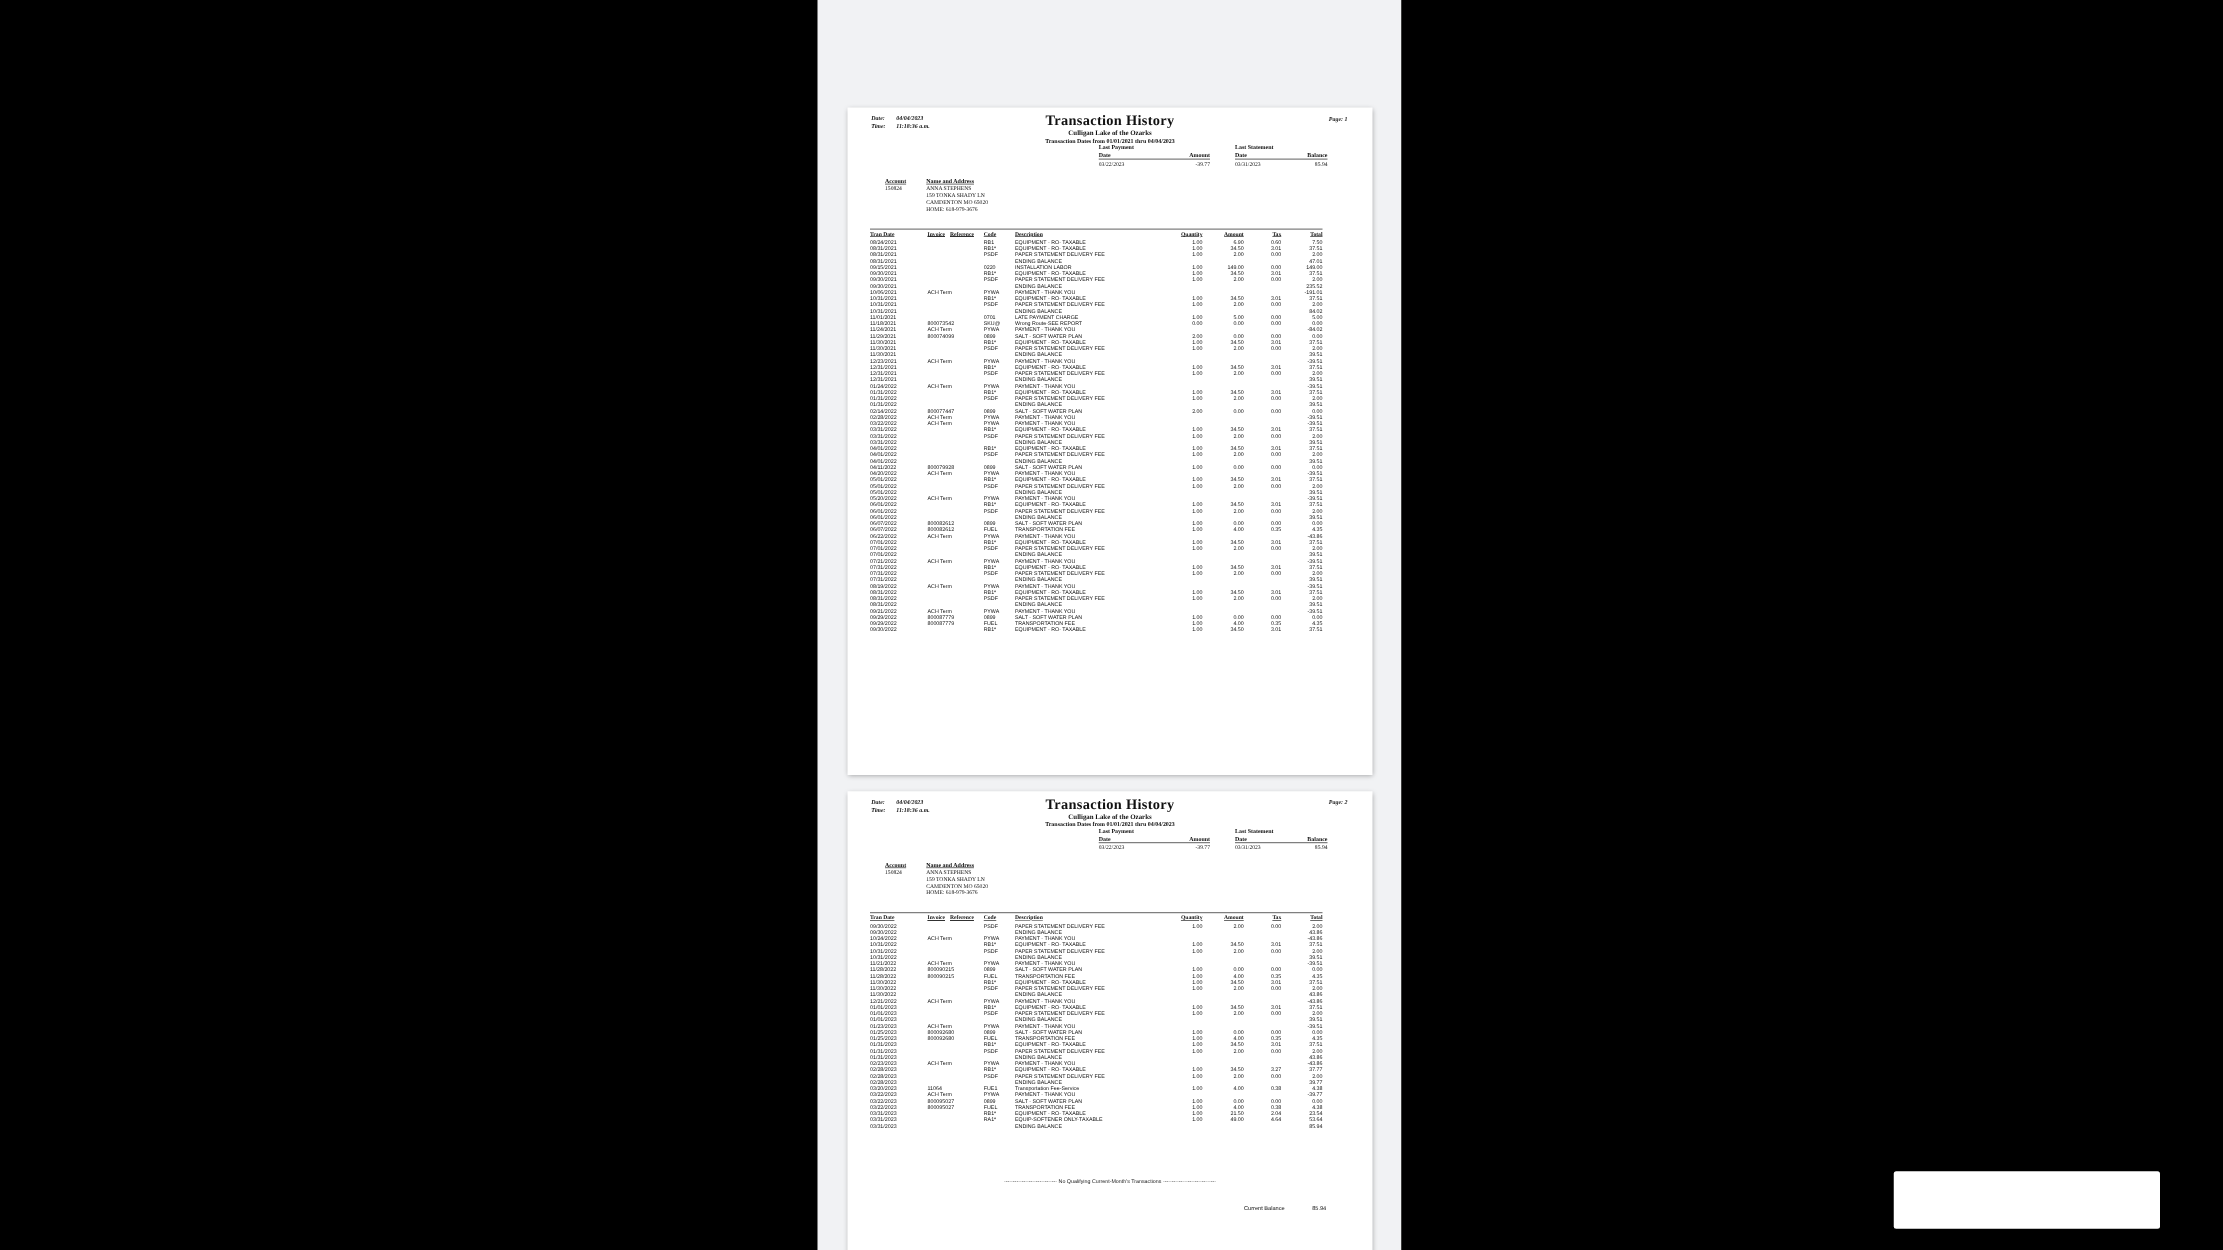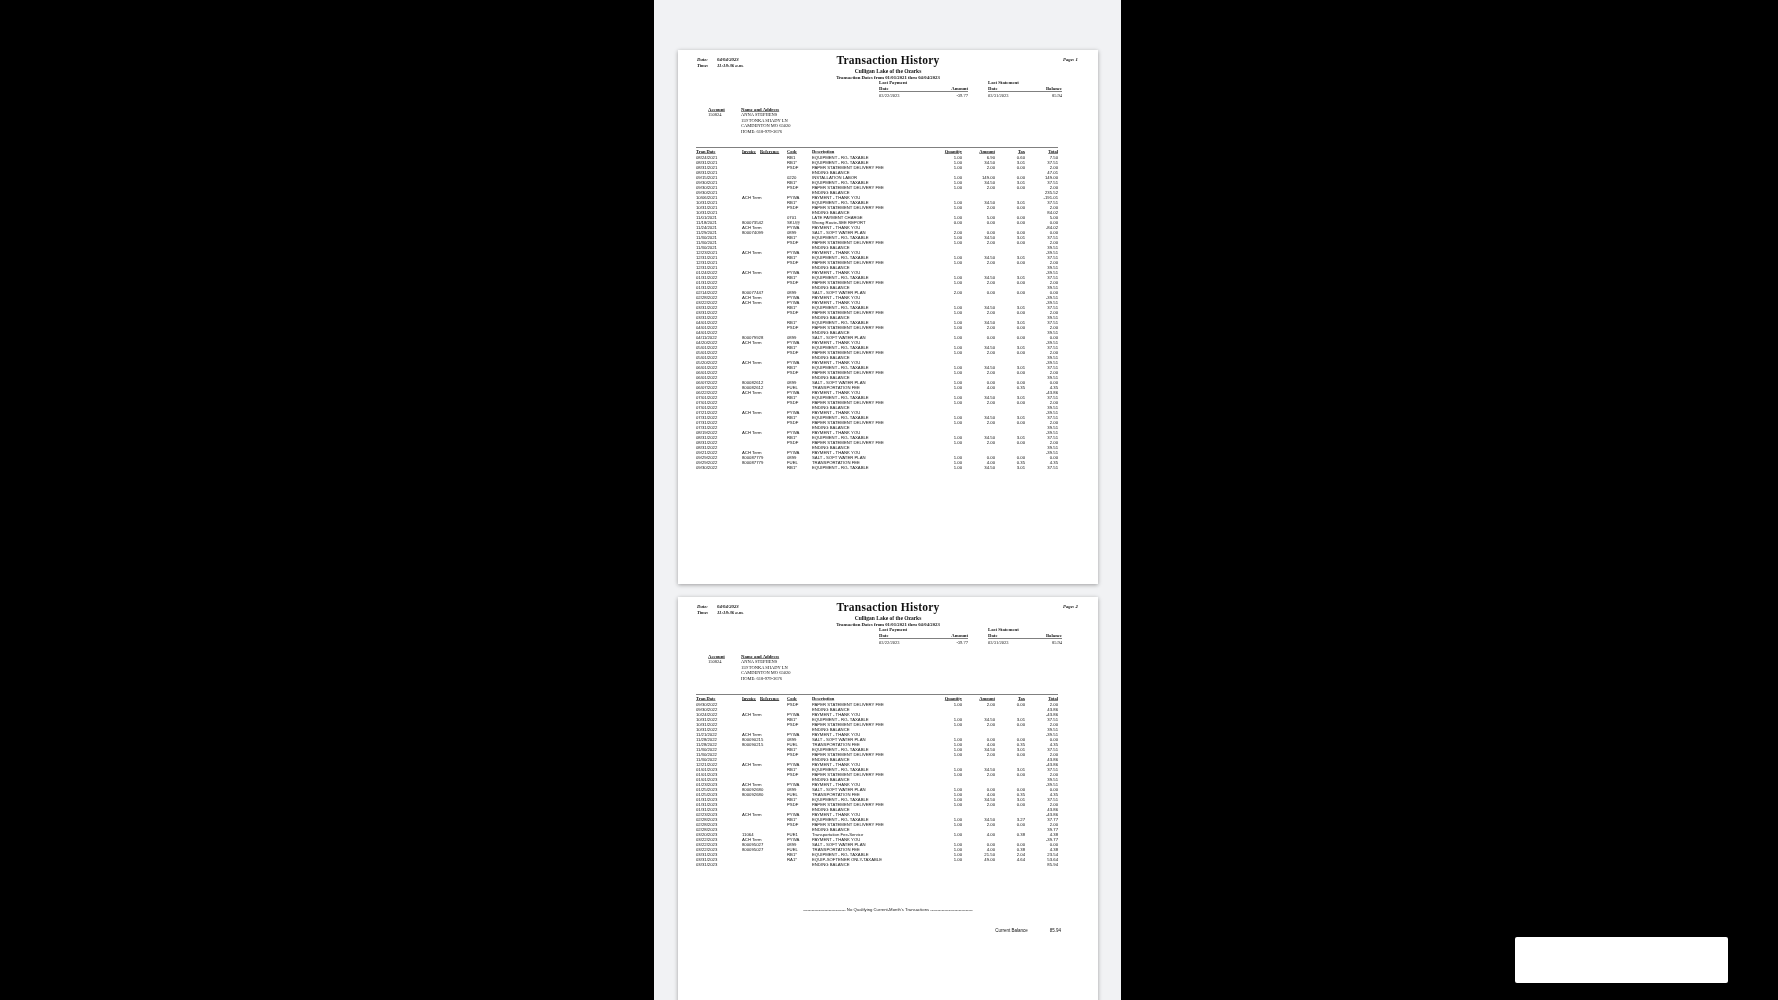--- a/index.html
+++ b/index.html
@@ -6,21 +6,21 @@
   body{
     width:1778px;height:1000px;overflow:hidden;position:relative;
     background:#000;font-family:"Liberation Serif", serif;
   }
   .viewer-strip{
     position:absolute;left:654px;top:0;width:467px;height:1000px;
     background:#f1f2f4;overflow:hidden;
   }
   .sheet{
     position:absolute;left:24px;width:420px;background:#fff;
-    box-shadow:0 1px 4px rgba(0,0,0,.35);overflow:hidden;
+    box-shadow:0 1px 4px rgba(0,0,0,.35);overflow:hidden;margin-top:36px;
   }
   .sheet.p1{top:50px;height:534px;}
   .sheet.p2{top:597px;height:534px;}
   .sheet-inner{
     position:relative;width:840px;height:1068px;
     transform:scale(.5);transform-origin:0 0;
     color:#111;
   }
   .doc-datetime{position:absolute;left:38px;top:12px;font:italic bold 9.5px "Liberation Serif",serif;line-height:13px;}
   .doc-datetime .lbl{display:inline-block;width:40px;}

